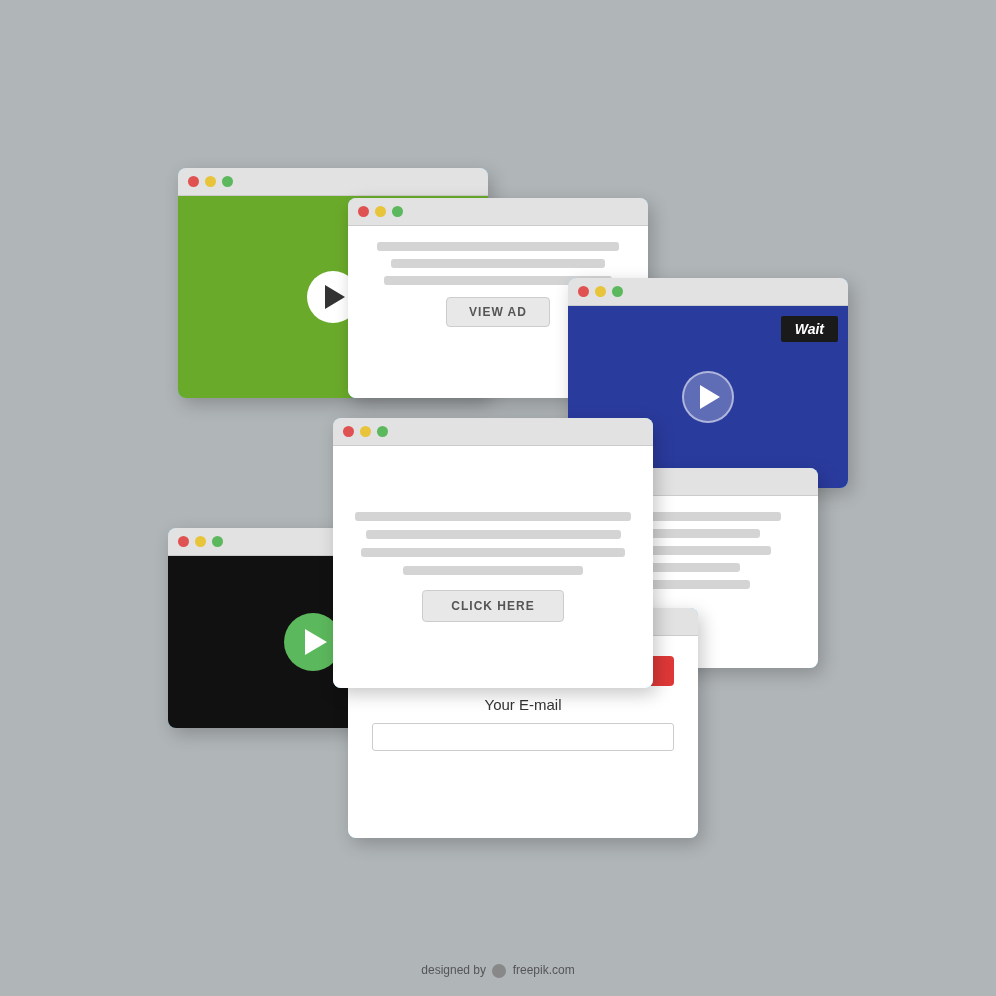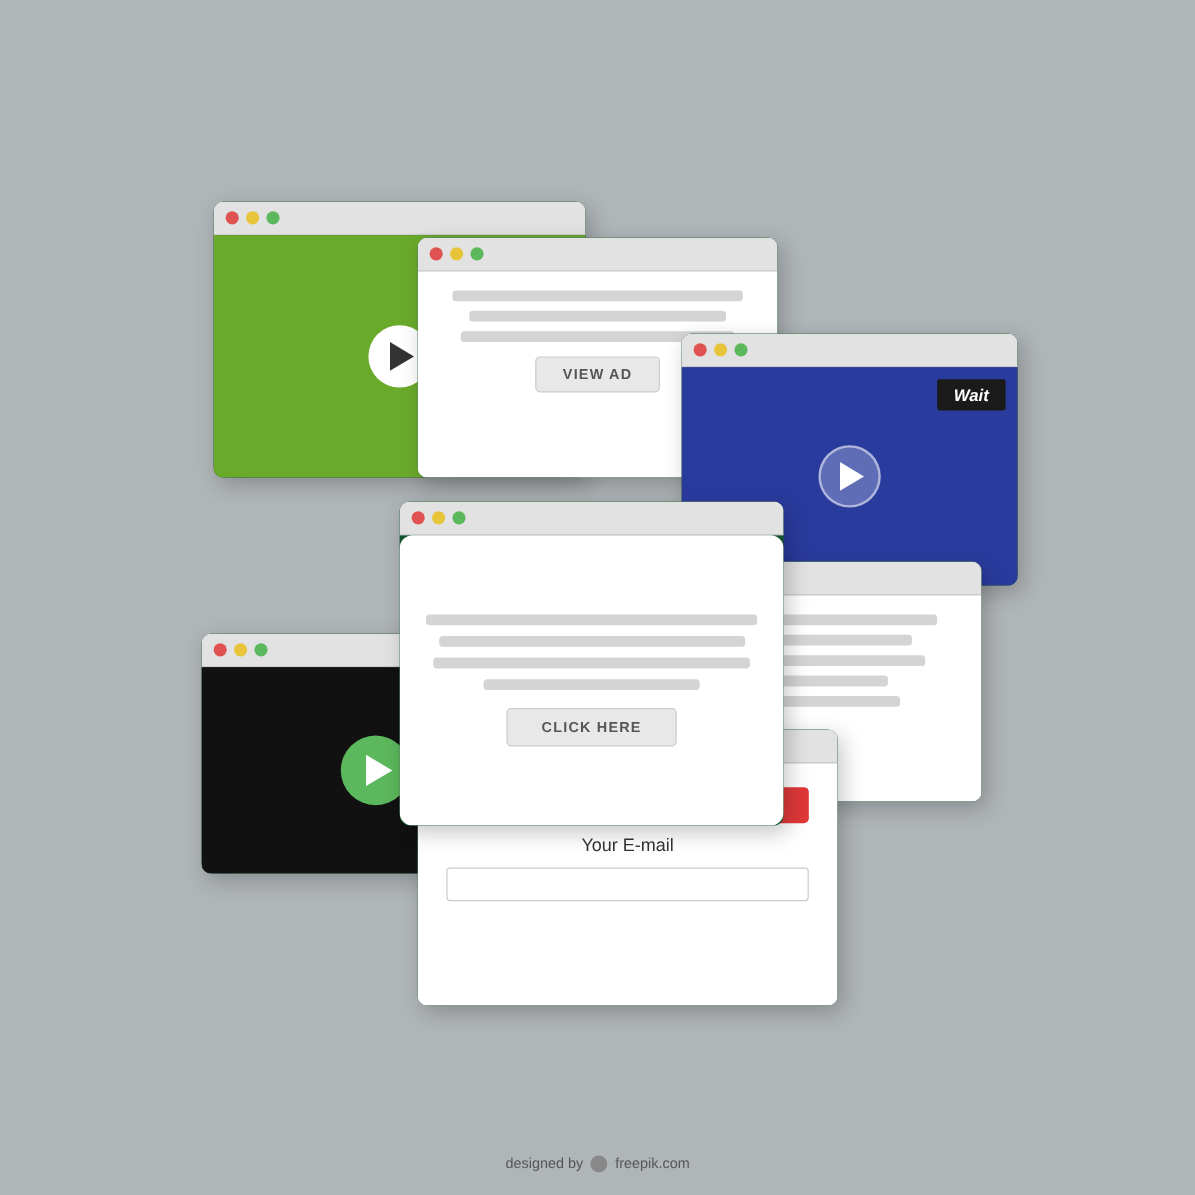--- a/index.html
+++ b/index.html
@@ -15,21 +15,21 @@
     }
 
     .scene {
       position: relative;
       width: 700px;
       height: 720px;
     }
 
     .browser-window {
       position: absolute;
-      background: #14532d;
+      background: #7dd3fc;
       border-radius: 8px;
       box-shadow: 4px 6px 18px rgba(0,0,0,0.22);
       overflow: hidden;
     }
 
     .titlebar {
       height: 28px;
       background: #e2e2e2;
       display: flex;
       align-items: center;
@@ -221,21 +221,20 @@
     }
     .win-click .content {
       background: white;
       height: calc(100% - 28px);
       padding: 10px;
       display: flex;
       flex-direction: column;
       gap: 9px;
       align-items: center;
       justify-content: center;
-      border-radius: 11px;
     }
     .click-here-btn {
       background: #e8e8e8;
       border: 1px solid #ccc;
       border-radius: 4px;
       padding: 8px 28px;
       font-size: 12px;
       font-weight: bold;
       color: #555;
       letter-spacing: 1px;

